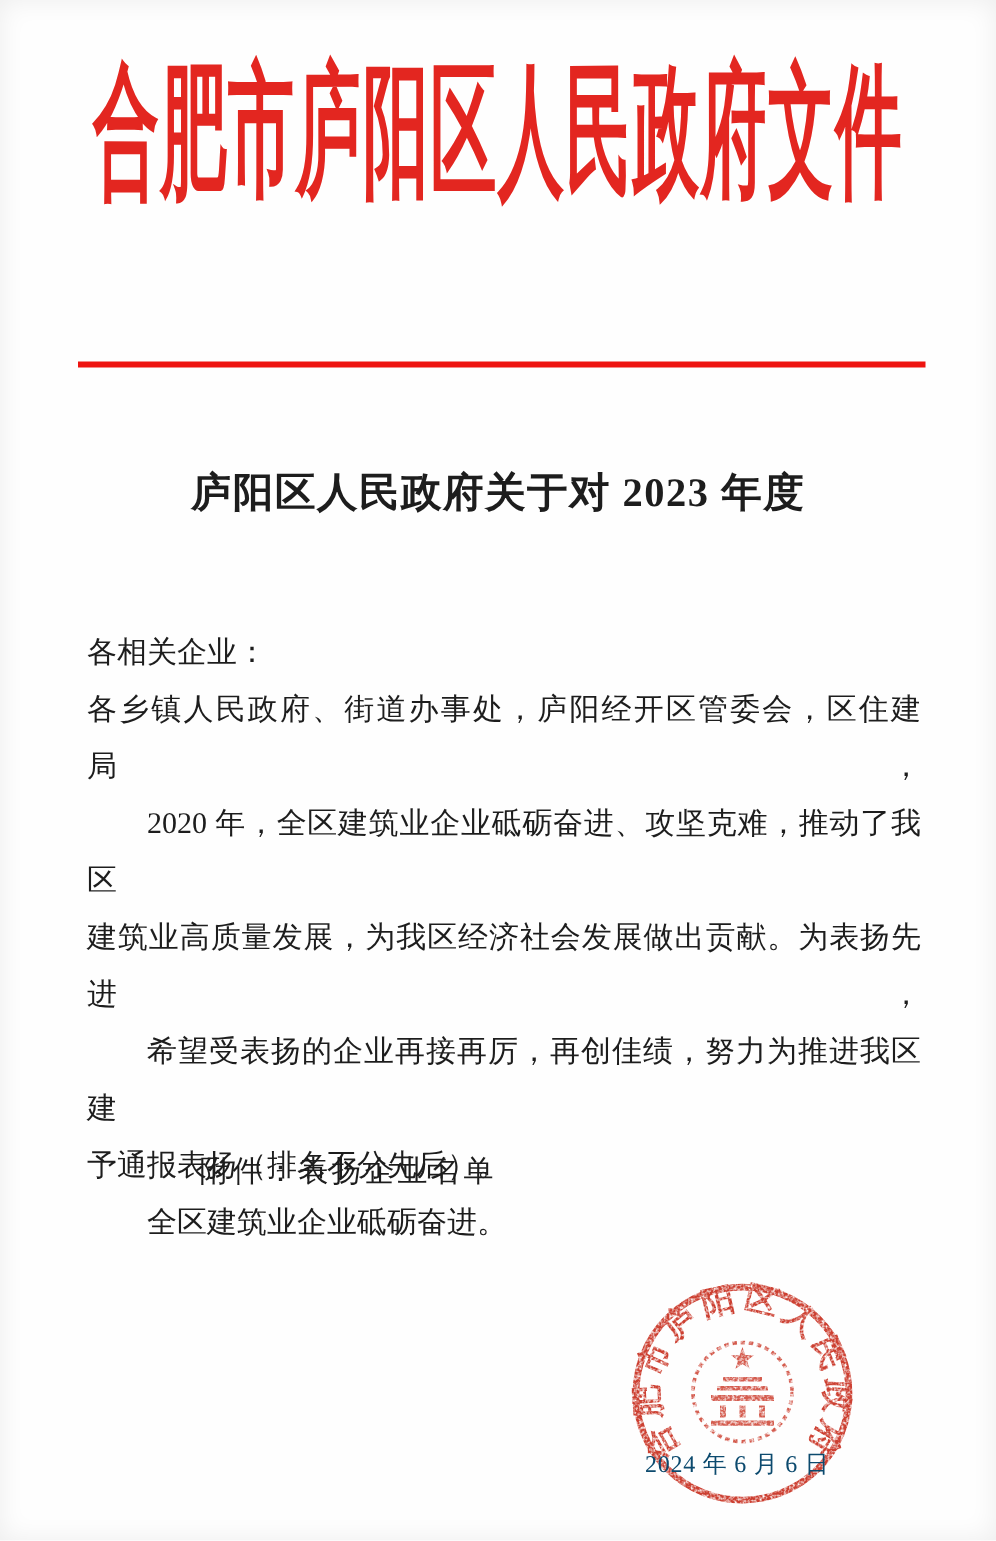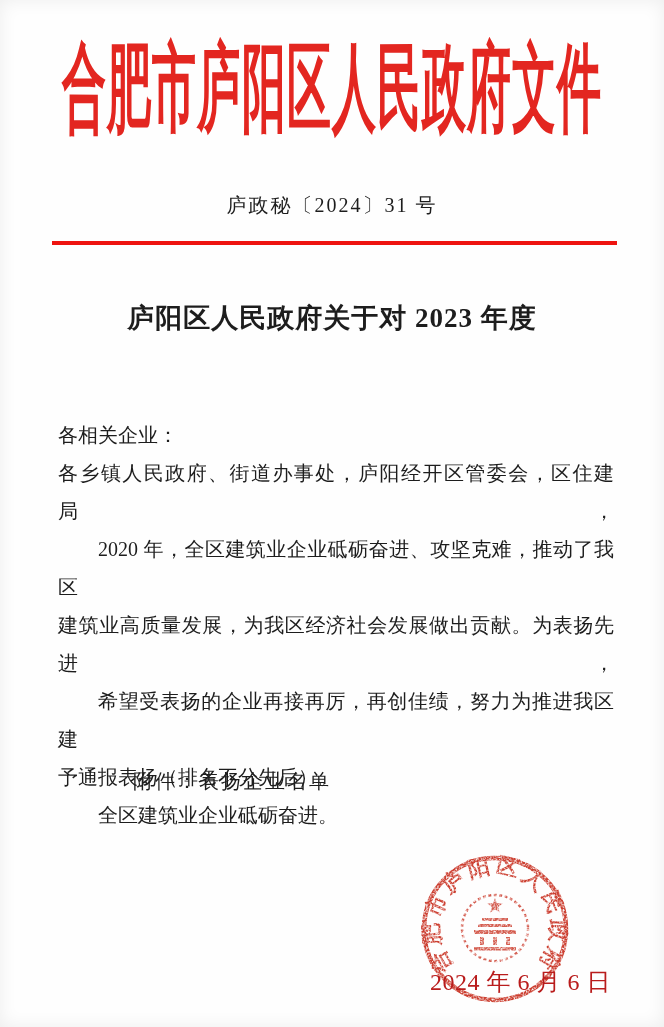--- a/index.html
+++ b/index.html
@@ -32,21 +32,21 @@
     position:absolute;top:192px;left:0;right:0;
     text-align:center;
     font-size:20px;letter-spacing:2px;
   }
   .red-rule{
     position:absolute;top:241px;left:52px;
     width:565px;height:4px;
     background:#ee1410;
   }
   .doc-title{
-    position:absolute;top:300px;left:0;right:0;
+    position:absolute;top:310px;left:0;right:0;
     text-align:center;
     font-size:27px;font-weight:bold;
     line-height:37px;
     letter-spacing:1px;
   }
   .body-text{
     position:absolute;top:416px;left:58px;width:556px;
     font-size:20px;line-height:38px;
     letter-spacing:0px;
   }
@@ -57,34 +57,33 @@
     position:absolute;top:762px;left:58px;width:556px;
     font-size:20px;line-height:38px;
   }
   .attachment .inner{padding-left:75px;letter-spacing:2px;}
   .seal{
     position:absolute;left:412px;top:846px;
     width:166px;height:166px;
   }
   .date-line{
     position:absolute;left:430px;top:966px;
-    font-size:24px;letter-spacing:0.5px;
-    color:#b91c1c;
+    font-size:16px;letter-spacing:0.5px;
+    color:#0c4a6e;
   }
 </style>
 </head>
 <body>
 
 <div class="page">
 
   <div class="red-header">
     <span class="stretch">合肥市庐阳区人民政府文件</span>
   </div>
 
-  <div class="doc-number">庐政秘〔2024〕31 号</div>
 
   <div class="red-rule"></div>
 
   <div class="doc-title">
     <div>庐阳区人民政府关于对 2023 年度</div>
   </div>
 
   <div class="body-text">
     <div class="ln">各相关企业：</div>
     <div class="ln jl">各乡镇人民政府、街道办事处，庐阳经开区管委会，区住建局，</div>

